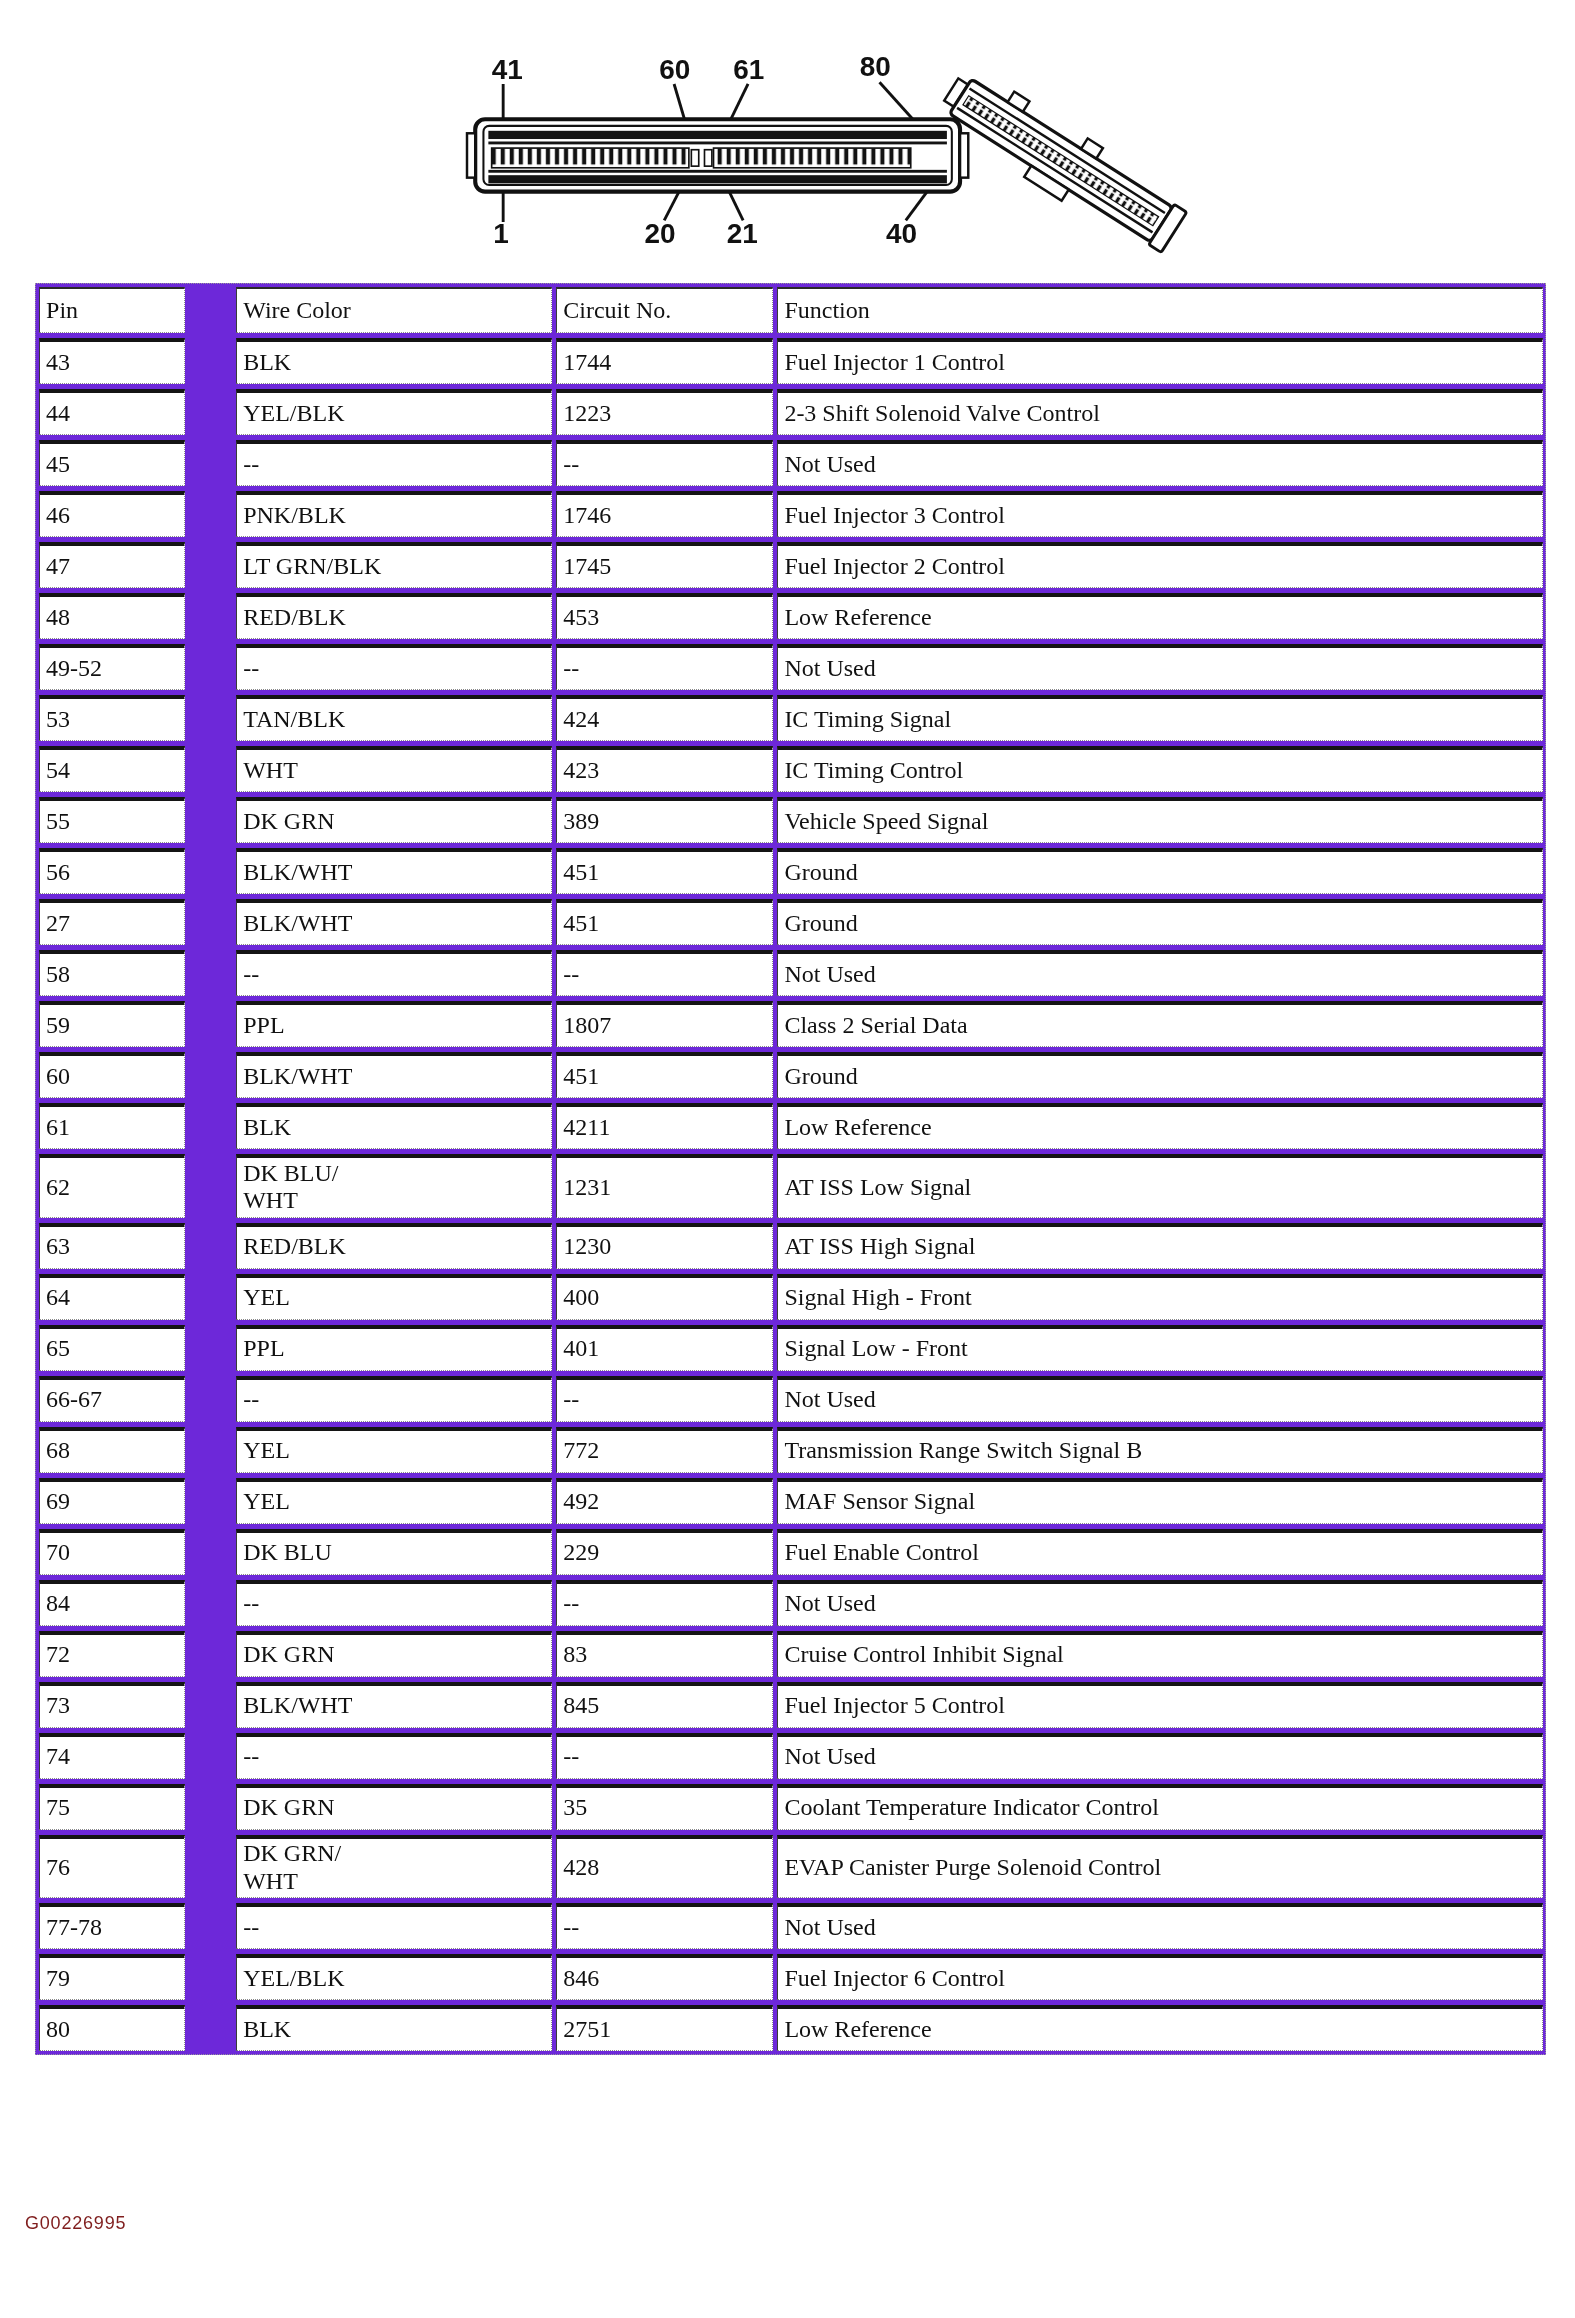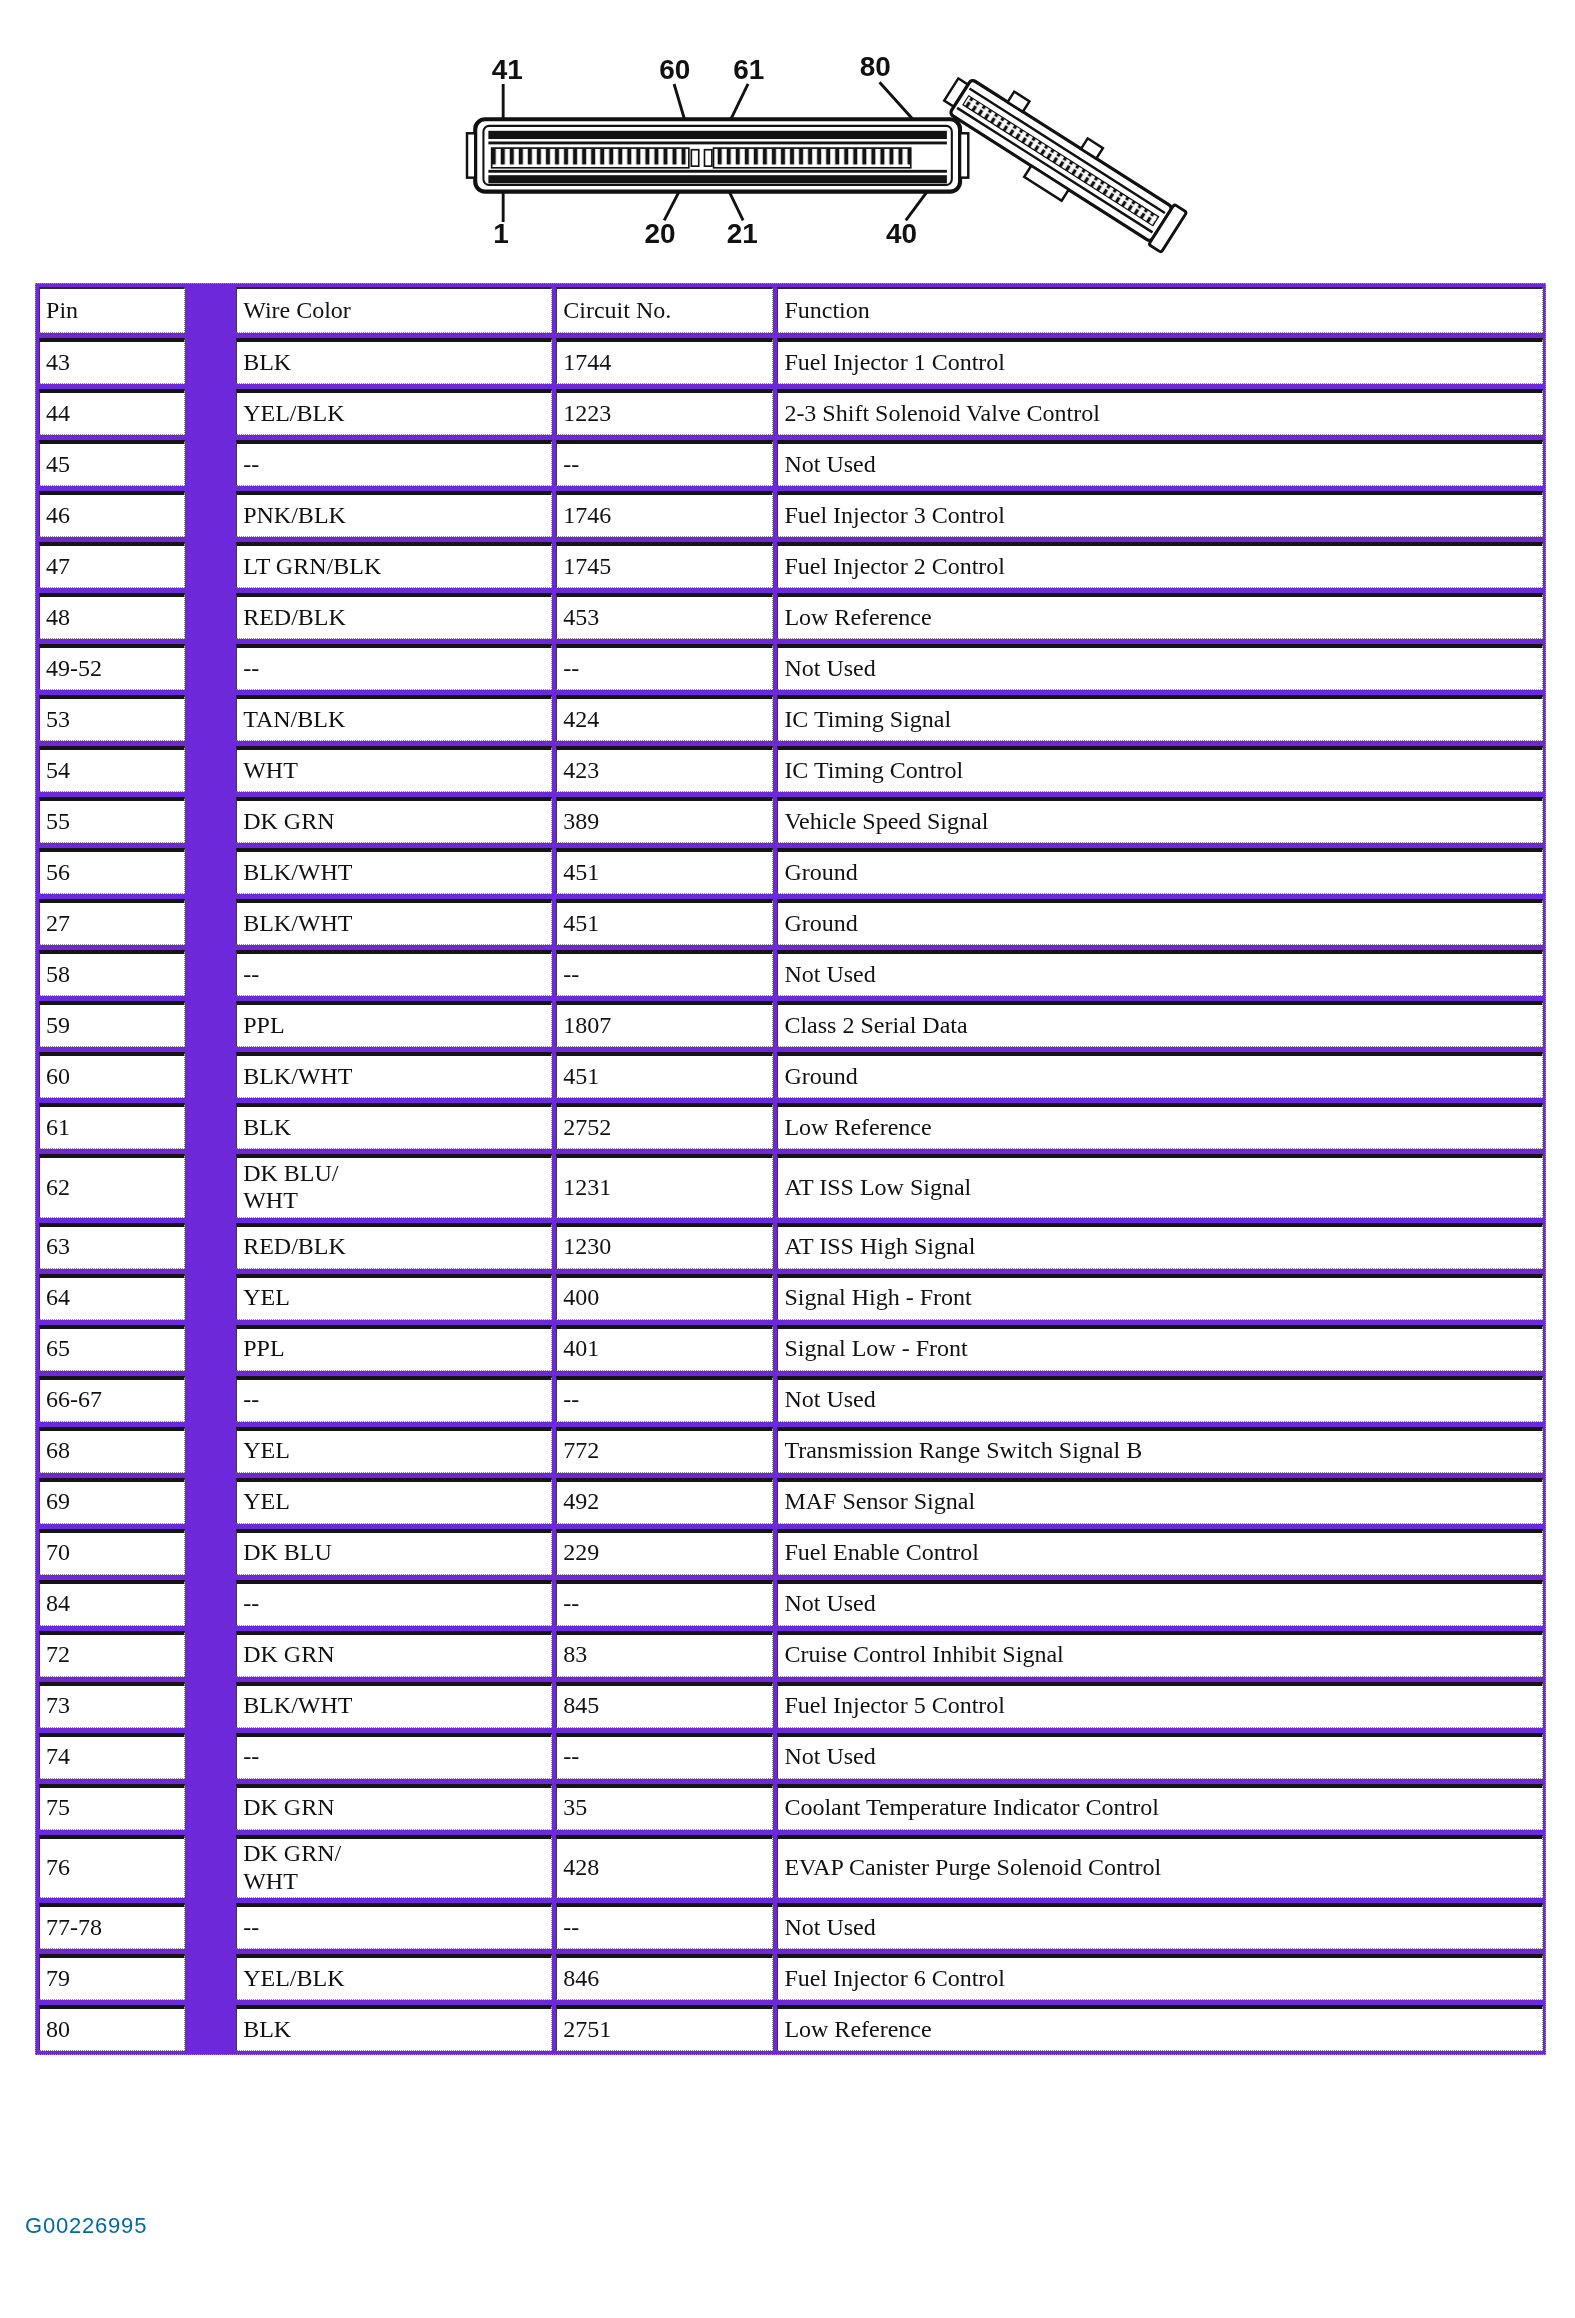--- a/index.html
+++ b/index.html
@@ -38,21 +38,21 @@
     border-right:1.6px dotted #8a8a8a;
     font-size:24px;line-height:1.15;
     background:#fff;
   }
   .thead .tcell{border-top:2.5px solid #2a2a2a;}
   .col-wire{white-space:pre-line;margin-left:47px;}
   
   .figure-code{
     position:absolute;left:25px;top:2213px;
     font-family:"Liberation Sans", sans-serif;
-    font-size:22px;color:#0369a1;letter-spacing:0.8px;
+    font-size:18px;color:#7f1d1d;letter-spacing:0.8px;
   }
 </style>
 </head>
 <body>
 
 <div class="diagram">
   <svg width="756" height="227" viewBox="0 0 920 276">
     <defs>
       <pattern id="pins" width="11" height="24" patternUnits="userSpaceOnUse">
         <rect width="11" height="24" fill="#ffffff"></rect>
@@ -208,21 +208,21 @@
       </div>
       <div class="trow">
         <div class="tcell col-pin">60</div>
         <div class="tcell col-wire">BLK/WHT</div>
         <div class="tcell col-circuit">451</div>
         <div class="tcell col-function">Ground</div>
       </div>
       <div class="trow">
         <div class="tcell col-pin">61</div>
         <div class="tcell col-wire">BLK</div>
-        <div class="tcell col-circuit">2752</div>
+        <div class="tcell col-circuit">4211</div>
         <div class="tcell col-function">Low Reference</div>
       </div>
       <div class="trow">
         <div class="tcell col-pin">62</div>
         <div class="tcell col-wire">DK BLU/
 WHT</div>
         <div class="tcell col-circuit">1231</div>
         <div class="tcell col-function">AT ISS Low Signal</div>
       </div>
       <div class="trow">

